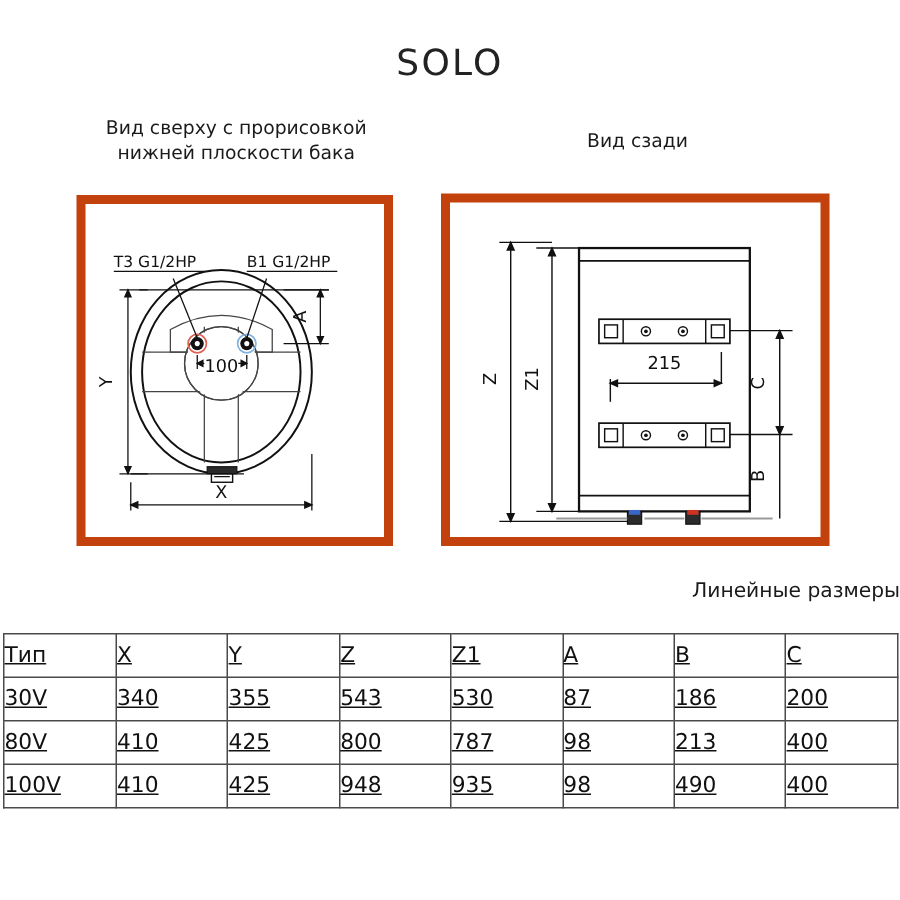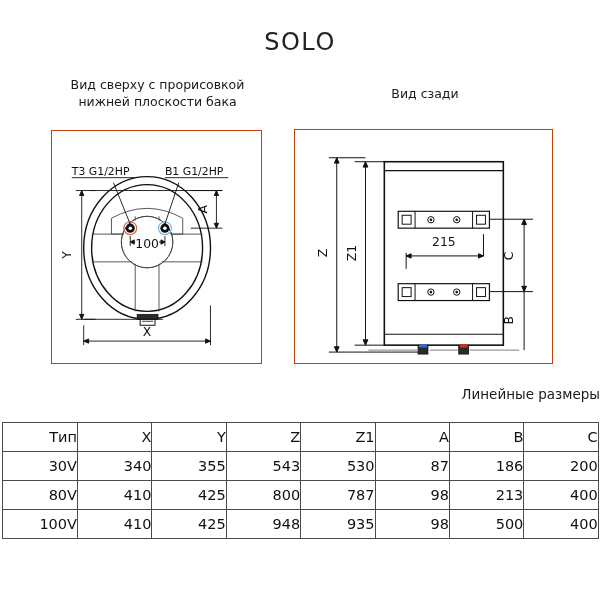--- a/index.html
+++ b/index.html
@@ -43,21 +43,21 @@
     width: 235px;
   }
   #caption-rear-view {
     left: 330px;
     top: 85px;
     width: 190px;
   }
 
   .drawing-panel {
     position: absolute;
-    border: 1px solid #c2410c;
+    border: 6px solid #c2410c;
     background: #ffffff;
     box-sizing: border-box;
   }
   #panel-top-view {
     left: 51px;
     top: 130px;
     width: 211px;
     height: 234px;
   }
   #panel-rear-view {
@@ -91,25 +91,26 @@
     position: absolute;
     left: 2px;
     top: 422px;
     width: 596px;
     border-collapse: collapse;
     table-layout: fixed;
     font-size: 14.5px;
   }
   #dimensions-table td {
     border: 1px solid #4a4a4a;
-    text-align: right;
+    text-align: left;
     height: 28px;
     padding: 0;
     color: #111;
     font-weight: 400;
+    text-decoration: underline;
   }
   #dimensions-table tr.header-row td {
     font-weight: 400;
   }
   #dimensions-table col.c0 { width: 75px; }
   #dimensions-table col.cx { width: 74.4px; }
 
   .lbl { font-size: 11px; fill: #111; font-family: "DejaVu Sans", "Liberation Sans", sans-serif; }
   .dimtxt { font-size: 12.5px; fill: #111; font-family: "DejaVu Sans", "Liberation Sans", sans-serif; }
 </style>
@@ -347,17 +348,17 @@
       <td>213</td>
       <td>400</td>
     </tr>
     <tr>
       <td>100V</td>
       <td>410</td>
       <td>425</td>
       <td>948</td>
       <td>935</td>
       <td>98</td>
-      <td>500</td>
+      <td>490</td>
       <td>400</td>
     </tr>
   </tbody>
 </table>
 
 </body></html>

